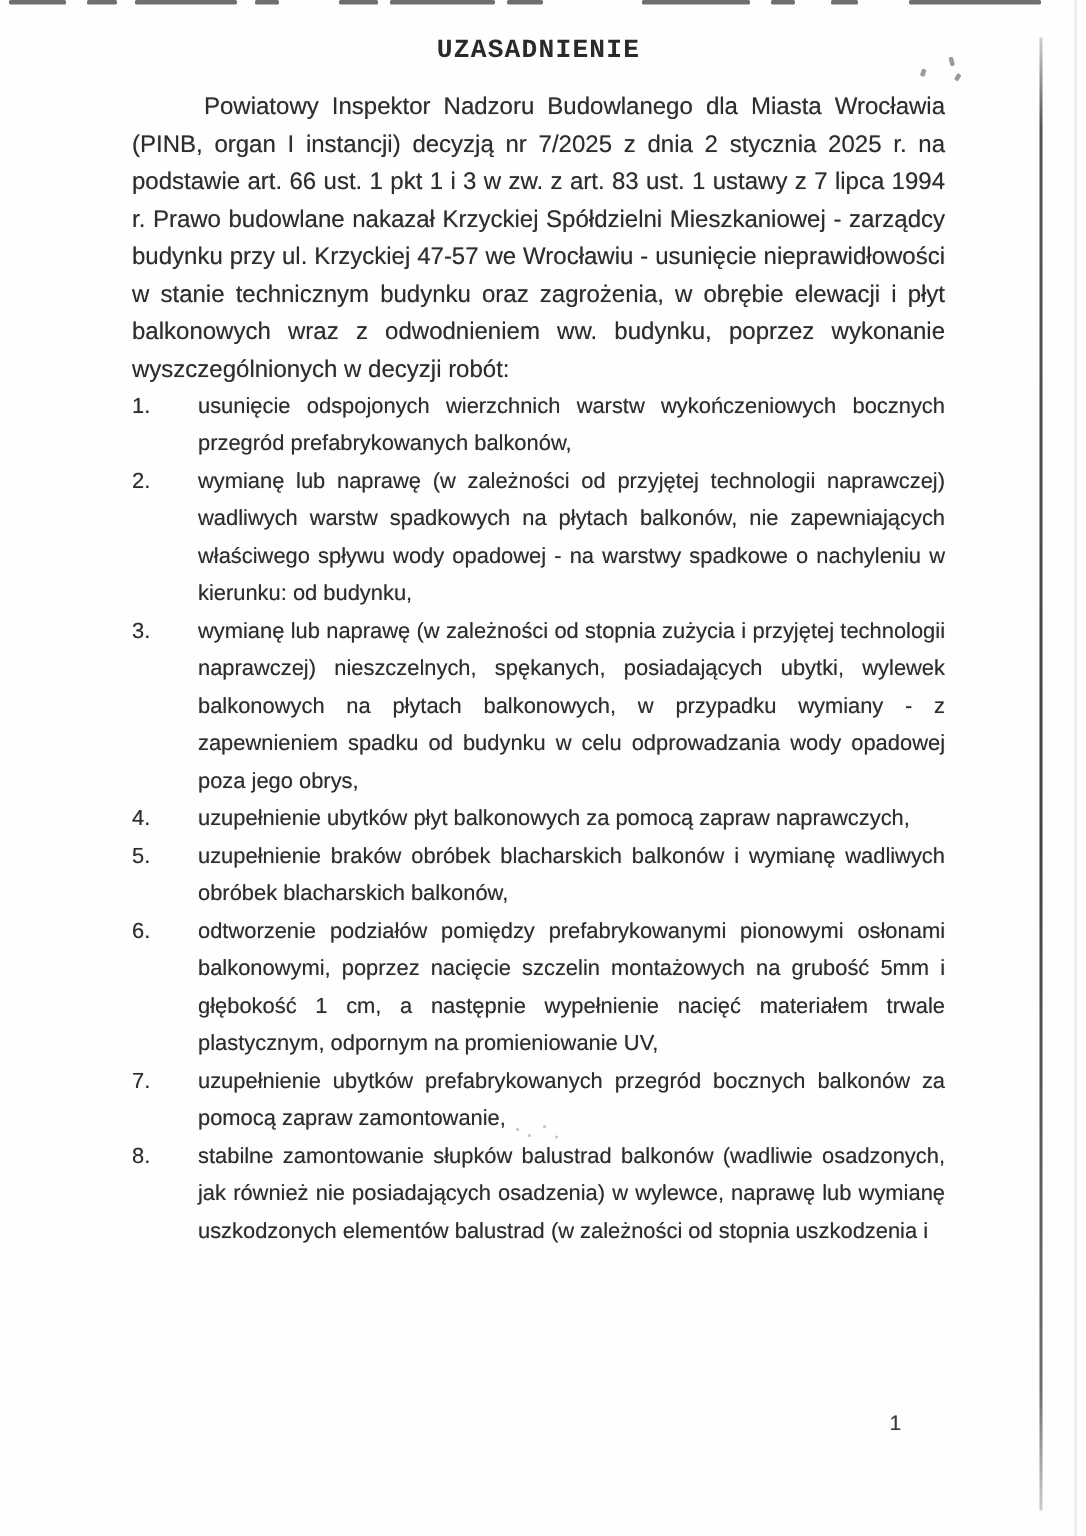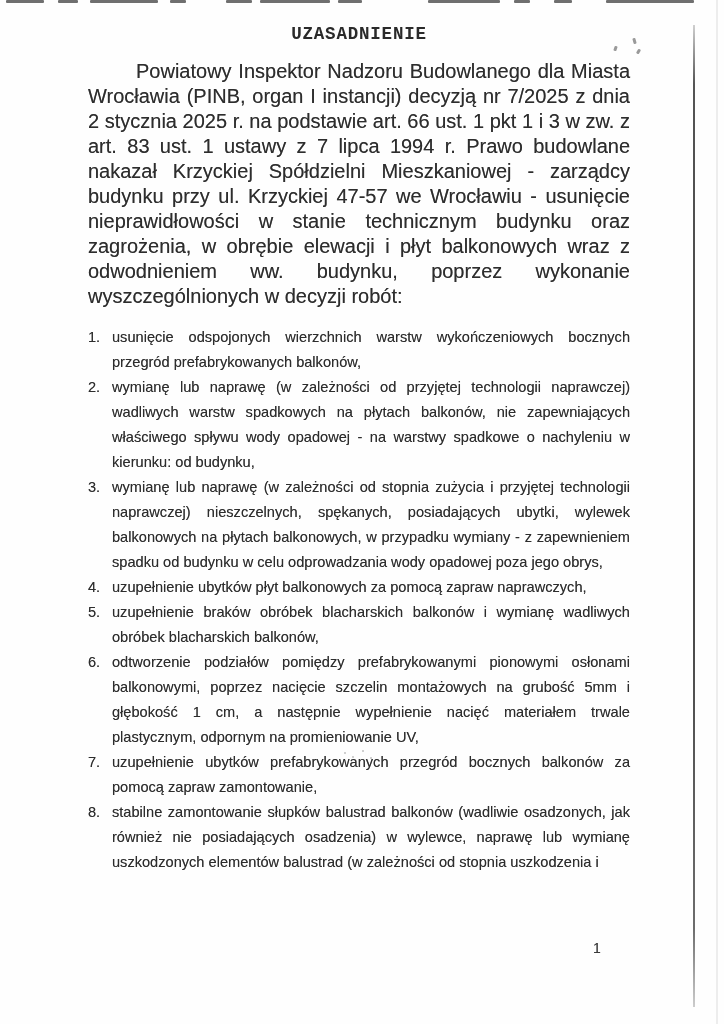--- a/index.html
+++ b/index.html
@@ -32,22 +32,22 @@
   .doc-title {
     margin-top: 24px;
     text-align: center;
     font-size: 17.5px;
     font-weight: bold;
     letter-spacing: 0.8px;
     color: #2a2a2a;
     font-family: Liberation Mono, monospace;
   }
   .opening-paragraph {
-    margin: 15px 0 16px 0;
-    font-size: 20px;
+    margin: 15px 0 0 0;
+    font-size: 16px;
     line-height: 25px;
     text-align: justify;
     text-indent: 48px;
     color: #2d2d2d;
     text-shadow: 0 0 0.5px rgba(45,45,45,0.55);
   }
   .list {
     margin: 0;
     font-size: 14.6px;
     line-height: 25px;
@@ -58,20 +58,21 @@
     display: flex;
     align-items: flex-start;
   }
   .li .marker {
     flex: none;
     width: 24px;
   }
   .li .text {
     flex: 1;
     text-align: justify;
+    margin-left: 20px;
   }
   .li-flush {
     margin: 0;
     text-align: justify;
   }
   .li-flush .marker { padding-right: 6px; }
   .page-number {
     position: absolute;
     left: 593px;
     top: 940px;

